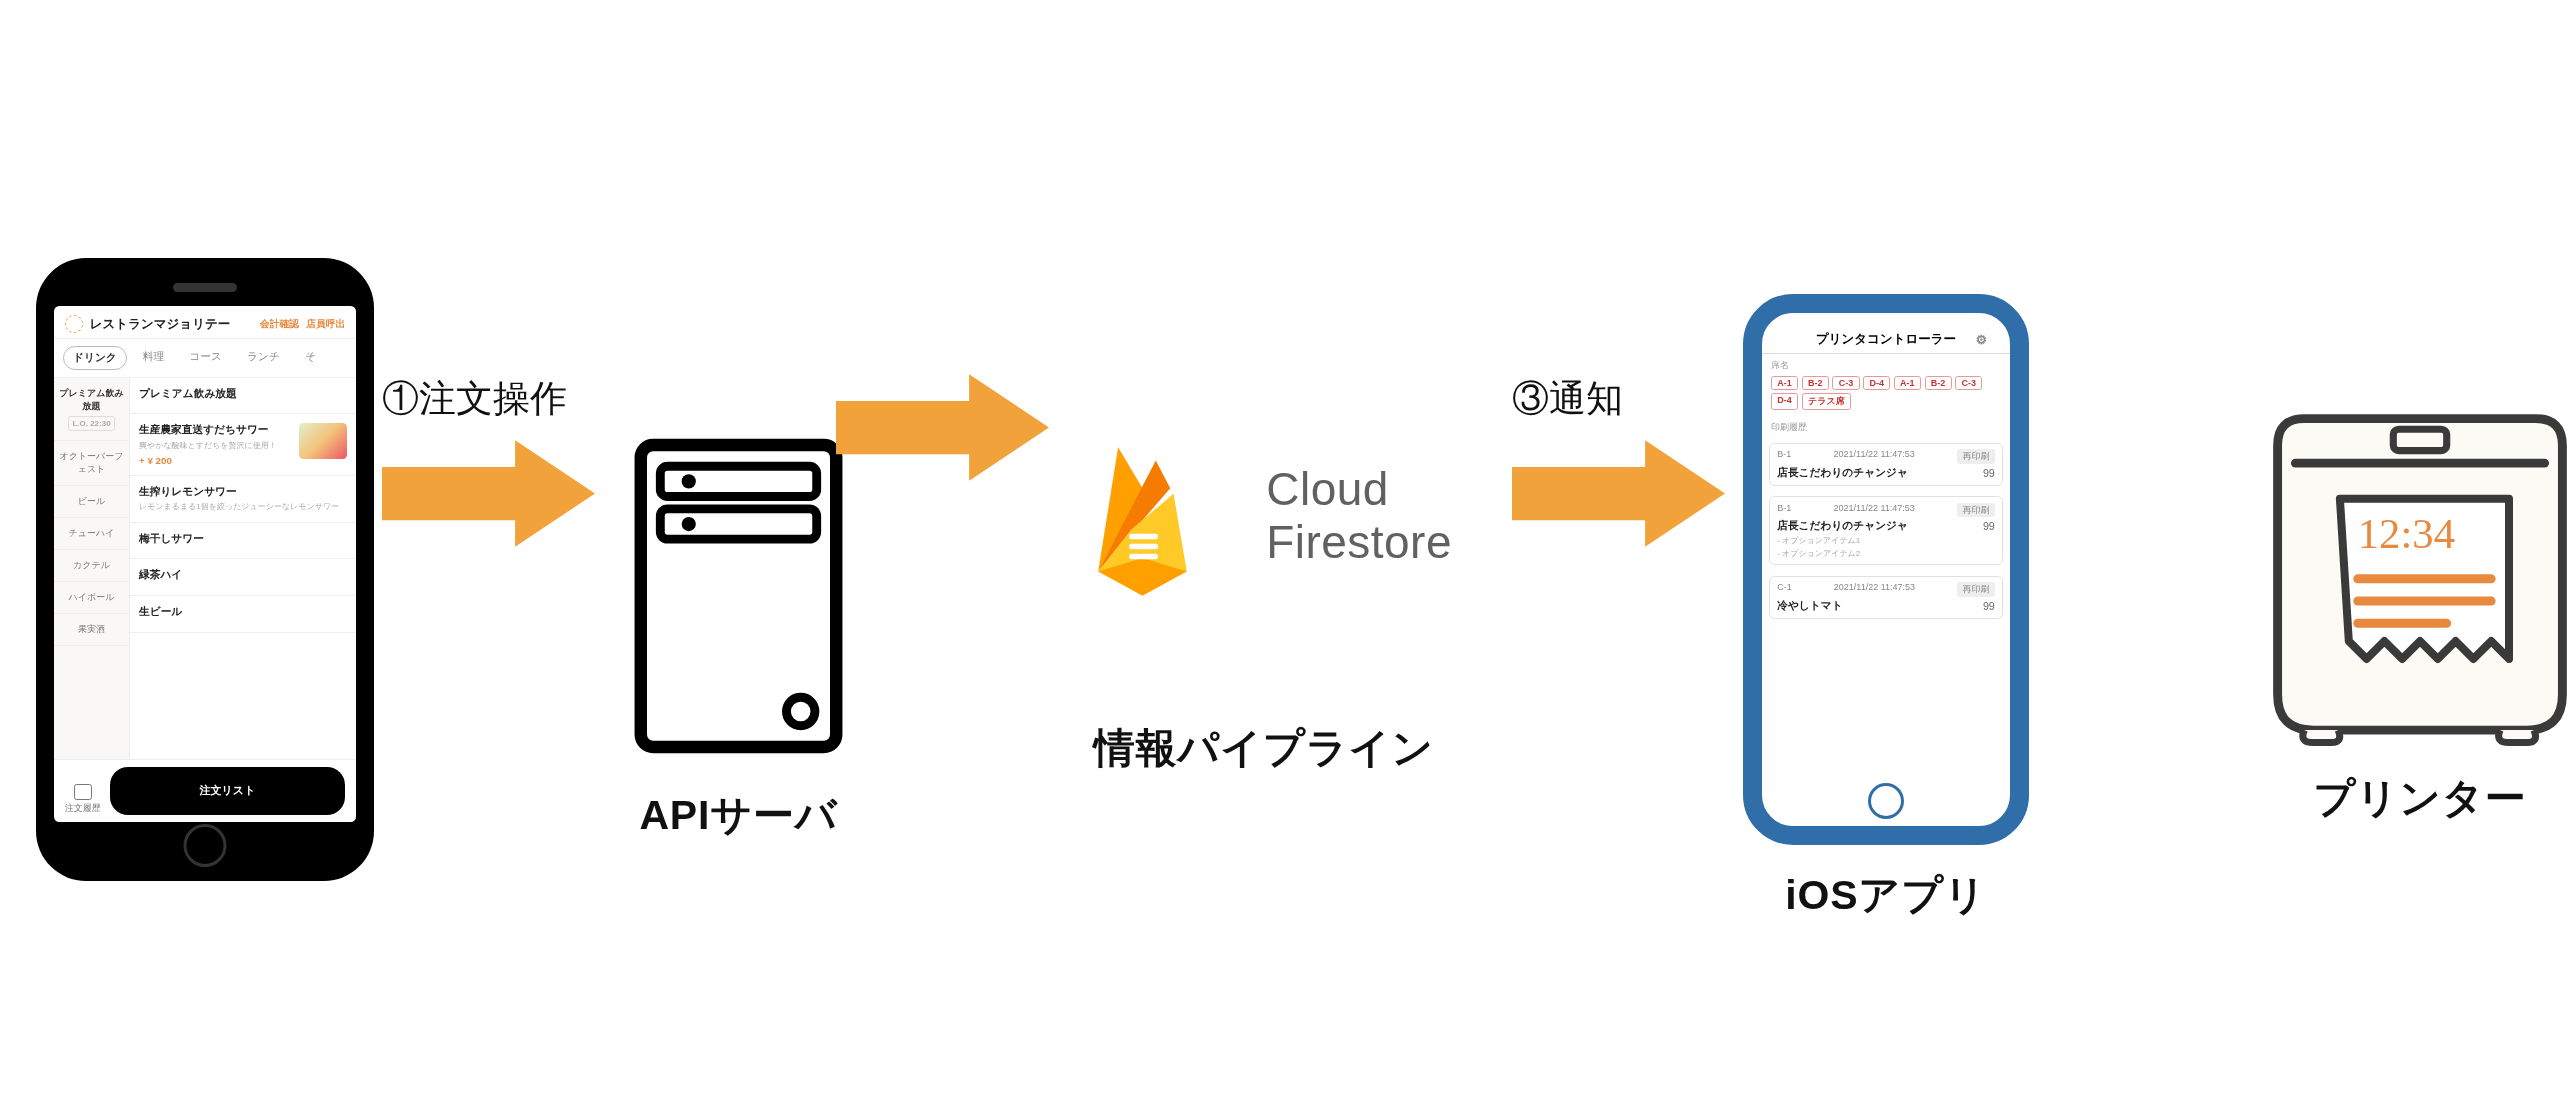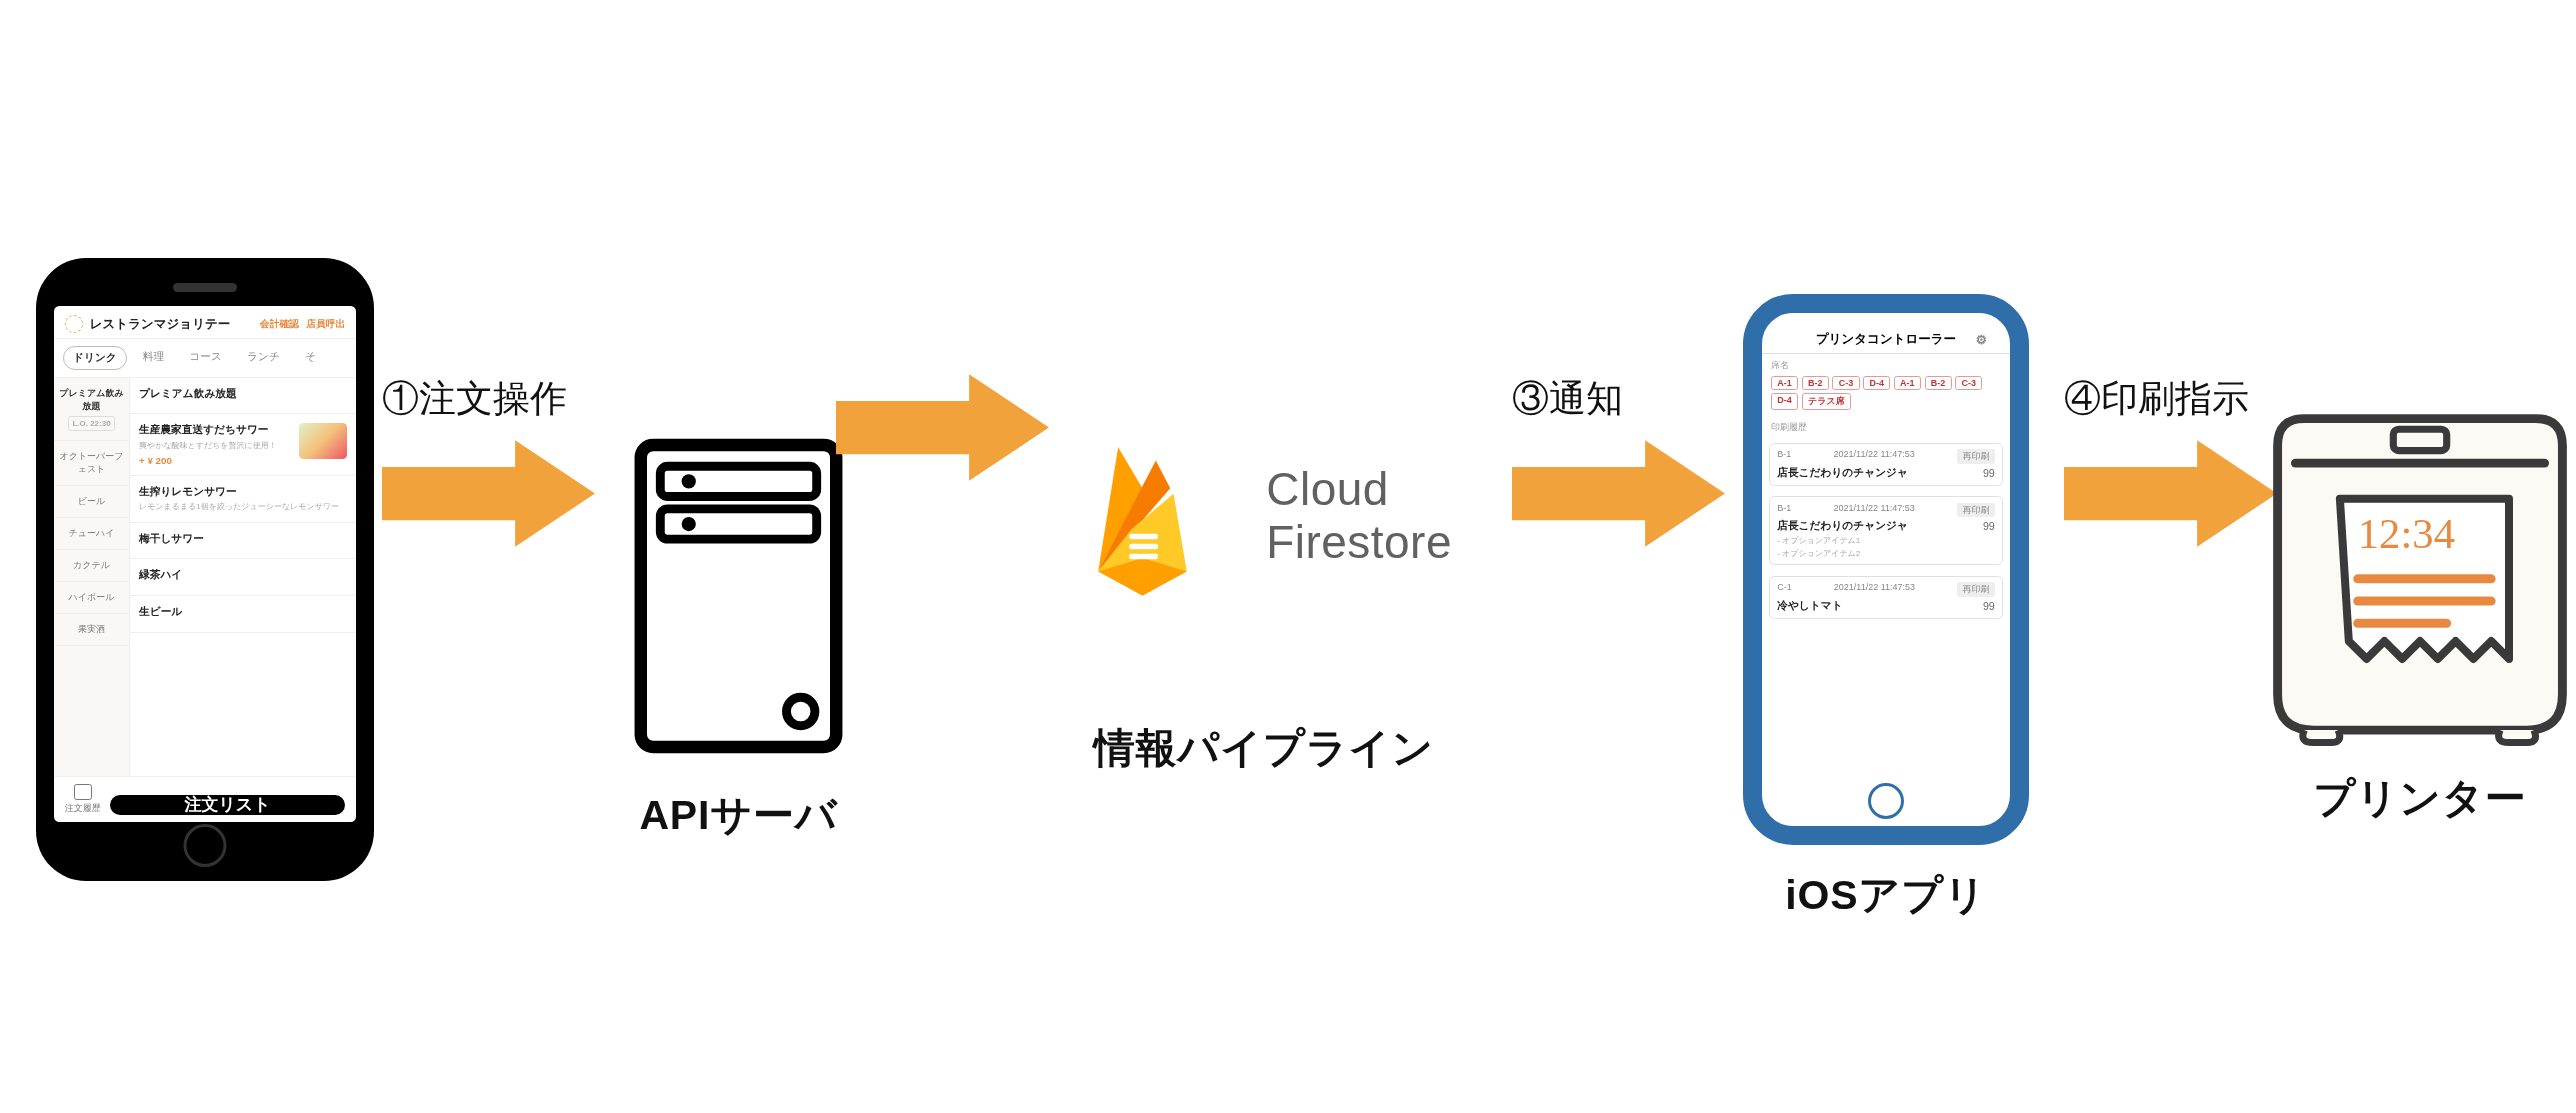--- a/index.html
+++ b/index.html
@@ -96,21 +96,21 @@
   .uw-lo { font-size:8px; color:#aaa; padding:1.8px 3.6px; border:0.9px solid #ddd; border-radius:2.7px; display:inline-block; margin-top:3.6px;}
   .uw-main { flex:1; overflow:hidden;}
   .uw-item { padding:9px; border-bottom:0.9px solid #f2efe9;}
   .uw-item h4 { font-size:10.7px; font-weight:700; color:#222; margin-bottom:3.6px;}
   .uw-item p { font-size:8px; color:#aaa; line-height:1.3;}
   .uw-price { color:#e7893e; font-size:9.8px; font-weight:700; margin-top:3.6px;}
   .uw-thumb { float:right; width:48px;height:36px;border-radius:4.4px;background:linear-gradient(135deg,#e3efc9,#f3c27a,#e56); margin-left:5.3px;}
   .uw-bottom { display:flex; align-items:flex-end; gap:9px; padding:7.1px 10.7px; border-top:0.9px solid #eee;}
   .uw-hist { font-size:9px; color:#777; display:flex; flex-direction:column; align-items:center; gap:1.8px;}
   .uw-hist-ic { width:18px;height:16px;border:1.8px solid #777;border-radius:2.7px; position:relative;}
-  .uw-btn { flex:1; height:20px; border-radius:18px; background:#000; color:#fff; display:flex; align-items:center; justify-content:center; font-size:17px; font-weight:700;}
+  .uw-btn { flex:1; height:48px; border-radius:18px; background:#000; color:#fff; display:flex; align-items:center; justify-content:center; font-size:11px; font-weight:700;}
 
   
   .server {
     width: 231px;
     height: 338px;
     position: relative;
   }
   .server svg { width:100%; height:100%; }
 
   
@@ -350,28 +350,20 @@
             <span class="ios-card-name">冷やしトマト</span>
             <span class="ios-card-qty">99</span>
           </div>
         </div>
       </div>
       <div class="home"></div>
     </div>
     <div class="caption">iOSアプリ</div>
   </div>
 
-  <div class="arrow-wrap" style="left:2064px; top:374px;">
-    <div class="arrow-label">④印刷指示</div>
-    <span class="arrow">
-      <svg width="213" height="125" viewBox="0 0 240 140">
-          <path class="arrow-orange" d="M0 40 H150 V10 L240 70 L150 130 V100 H0 Z"></path>
-        </svg>
-    </span>
-  </div>
 
   <div class="node" style="left:2242px; top:374px;">
     <div class="printer">
       <svg viewBox="0 0 400 420">
 
         <path d="M40 80 Q40 50 70 50 H330 Q360 50 360 80 V360 Q360 400 320 400 H80 Q40 400 40 360 Z" fill="#fcfaf5" stroke="#3a3a3a" stroke-width="10" stroke-linejoin="round"></path>
 
         <path d="M60 100 H340" stroke="#3a3a3a" stroke-width="10" stroke-linecap="round"></path>
         <rect x="170" y="62" width="60" height="24" rx="6" fill="#fcfaf5" stroke="#3a3a3a" stroke-width="8"></rect>
 

